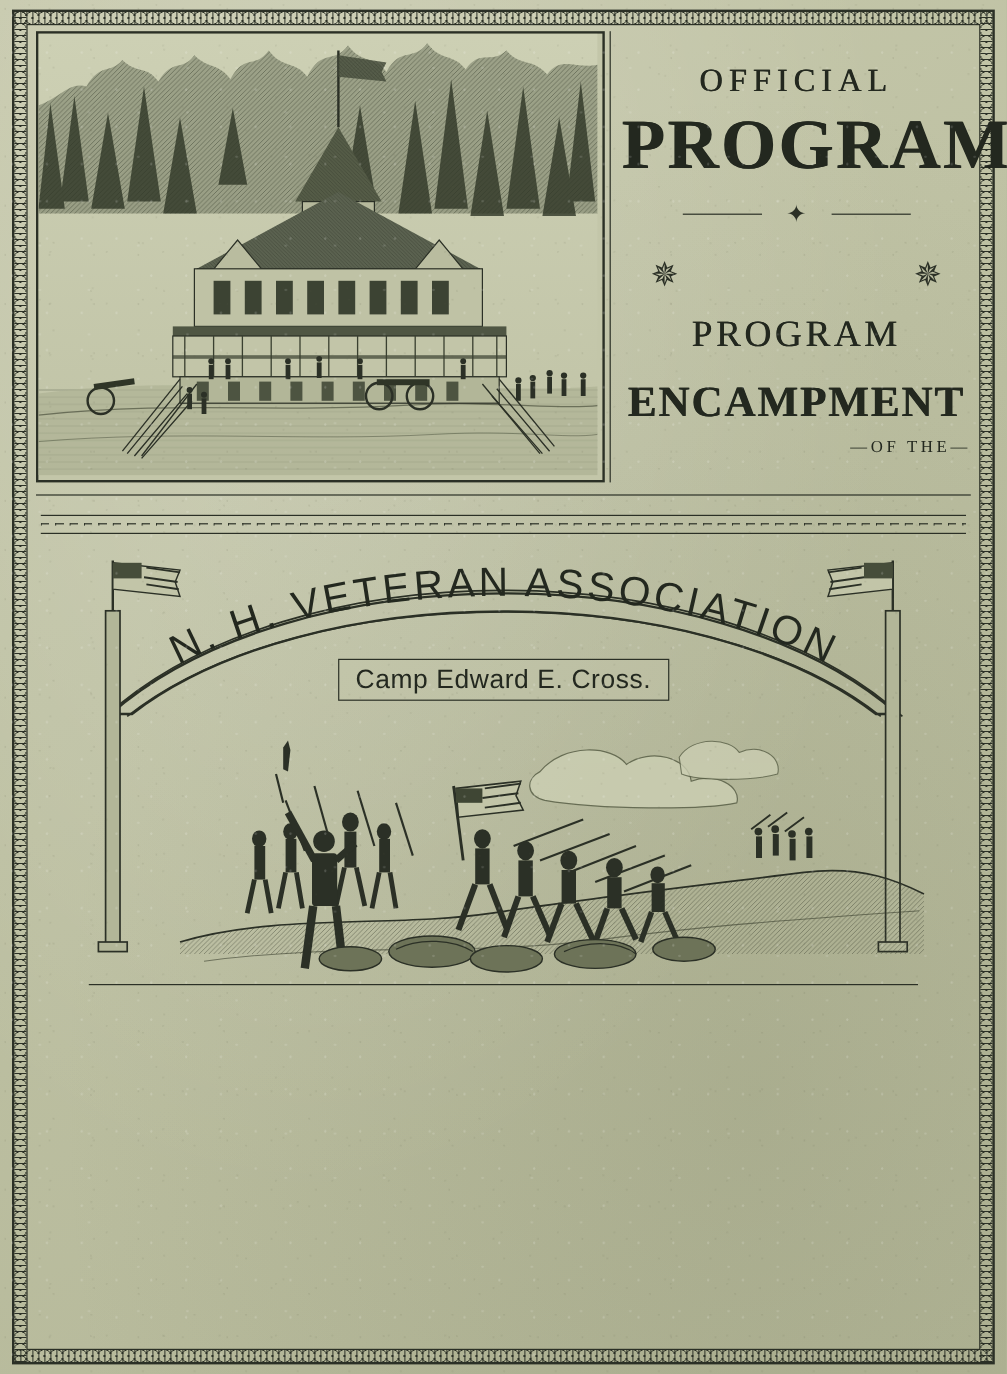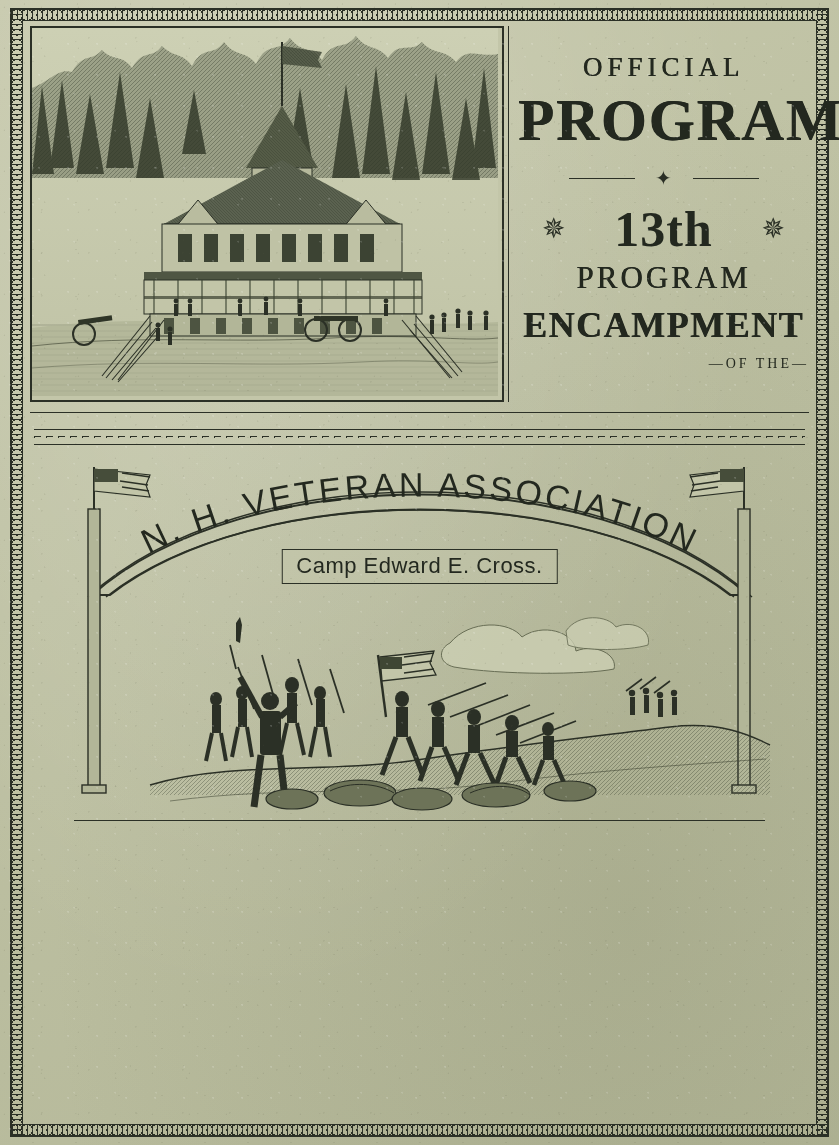--- a/index.html
+++ b/index.html
@@ -194,21 +194,21 @@
     font-size: 31px;
     letter-spacing: 3px;
     margin-top: -2px;
     text-shadow: 0.4px 0 0 #23281f;
   }
   .t-encampment {
     font-family: "Liberation Serif", serif;
     font-size: 36px;
     font-weight: 700;
     letter-spacing: 1.5px;
-    margin-top: 8px;
+    margin-top: 18px;
     text-shadow: 0.5px 0 0 #23281f;
   }
   .t-ofthe {
     font-family: "Liberation Serif", serif;
     font-size: 14px;
     letter-spacing: 3px;
     margin-top: 10px;
     text-align: right;
   }
 
@@ -494,21 +494,20 @@
         <div class="t-program">PROGRAM.</div>
 
         <div class="flourish">
           <span class="fl-line l"></span>
           <span class="fl-dot">✦</span>
           <span class="fl-line r"></span>
         </div>
 
         <div class="t-13th-row">
           <span class="burst l">✵</span>
-          <span class="t-13th">13th</span>
           <span class="burst r">✵</span>
         </div>
 
         <div class="t-annual">PROGRAM</div>
         <div class="t-encampment">ENCAMPMENT</div>
         <div class="t-ofthe">—OF THE—</div>
       </div>
     </div>
 
     <div class="hr-full"></div>

